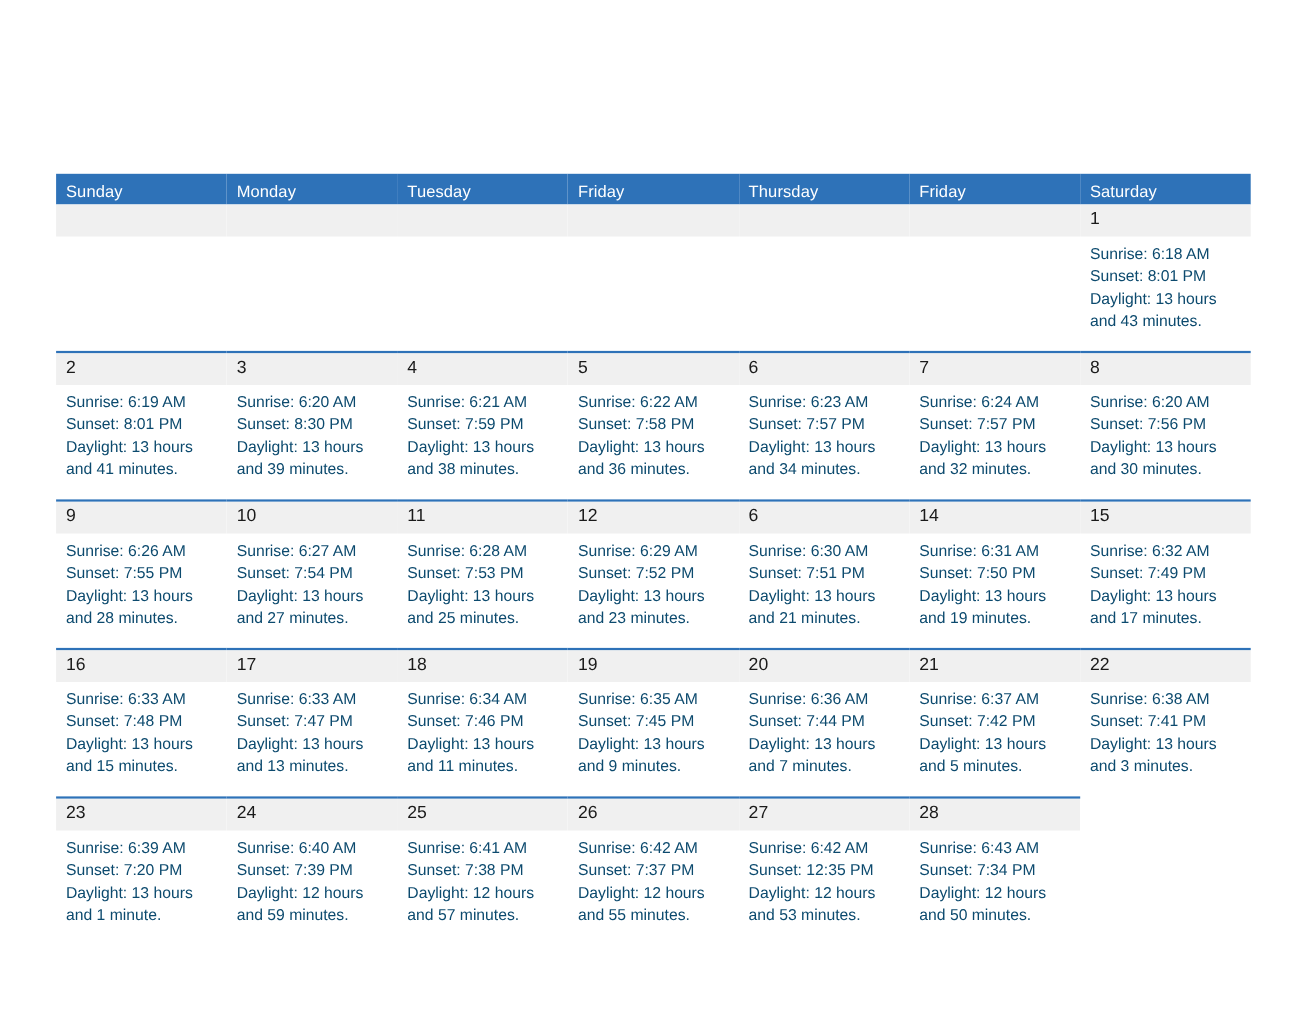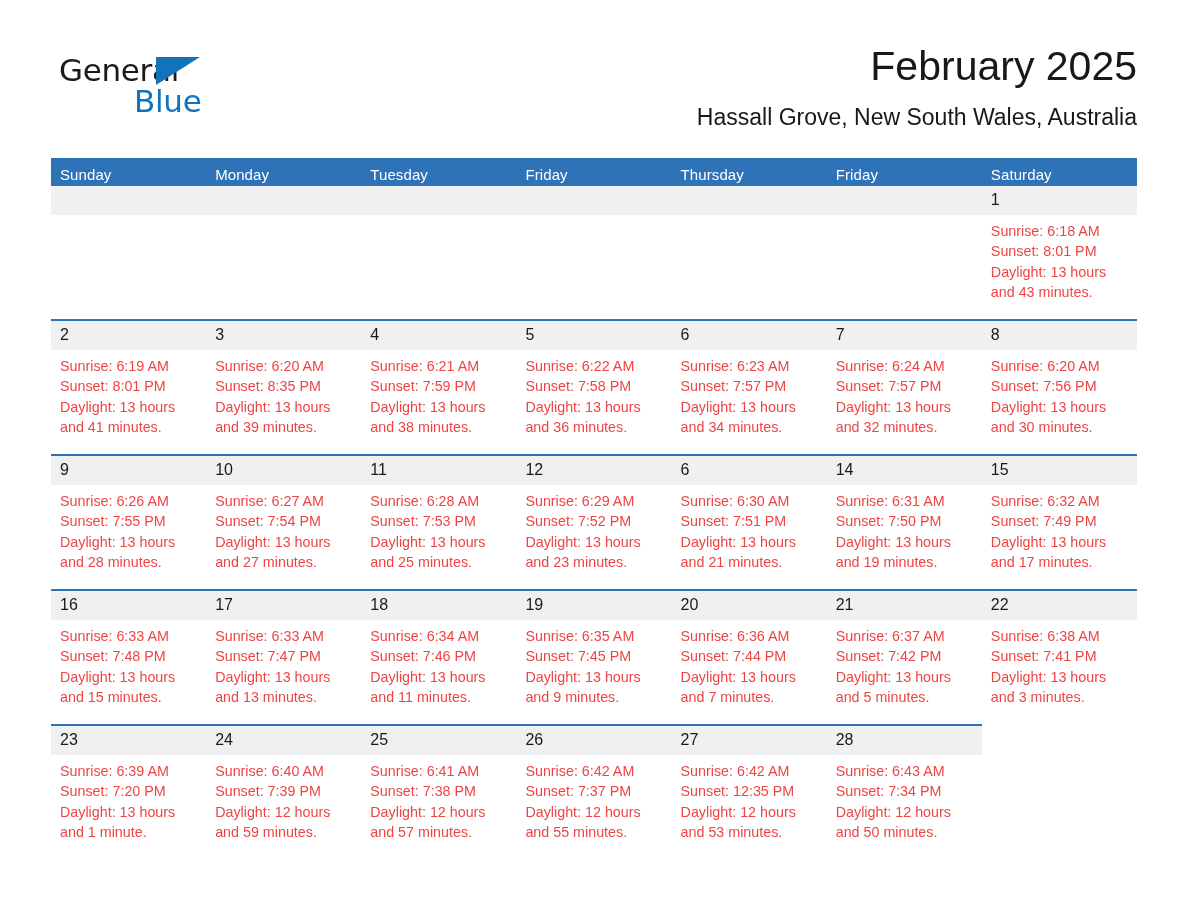--- a/index.html
+++ b/index.html
@@ -129,48 +129,34 @@
     min-height: 18px;
     box-sizing: border-box;
   }
   .daynum.empty {
     color: transparent;
   }
   .cellinfo {
     padding: 6px 9px 0 9px;
     font-size: 14.3px;
     line-height: 20.3px;
-    color: #ef4444;
+    color: #0c4a6e;
   }
   .cellinfo div {
     white-space: nowrap;
   }
   .cellinfo .daylight-line {
     white-space: normal;
   }
 </style>
 </head>
 <body>
 
 <div class="page">
 
-  <div class="header">
-
-    <div class="logo">
-      <span class="logo-general">General</span>
-      <span class="logo-tri"></span>
-      <span class="logo-blue">Blue</span>
-    </div>
-
-    <div class="title-block">
-      <div class="month-title">February 2025</div>
-      <div class="location-title">Hassall Grove, New South Wales, Australia</div>
-    </div>
-
-  </div>
 
   <table class="calendar">
     <thead>
       <tr>
         <th>Sunday</th>
         <th>Monday</th>
         <th>Tuesday</th>
         <th>Friday</th>
         <th>Thursday</th>
         <th>Friday</th>
@@ -212,21 +198,21 @@
             <div class="cellinfo">
               <div>Sunrise: 6:19 AM</div>
               <div>Sunset: 8:01 PM</div>
               <div class="daylight-line">Daylight: 13 hours and 41 minutes.</div>
             </div>
           </td>
           <td>
             <div class="daynum">3</div>
             <div class="cellinfo">
               <div>Sunrise: 6:20 AM</div>
-              <div>Sunset: 8:35 PM</div>
+              <div>Sunset: 8:30 PM</div>
               <div class="daylight-line">Daylight: 13 hours and 39 minutes.</div>
             </div>
           </td>
           <td>
             <div class="daynum">4</div>
             <div class="cellinfo">
               <div>Sunrise: 6:21 AM</div>
               <div>Sunset: 7:59 PM</div>
               <div class="daylight-line">Daylight: 13 hours and 38 minutes.</div>
             </div>

